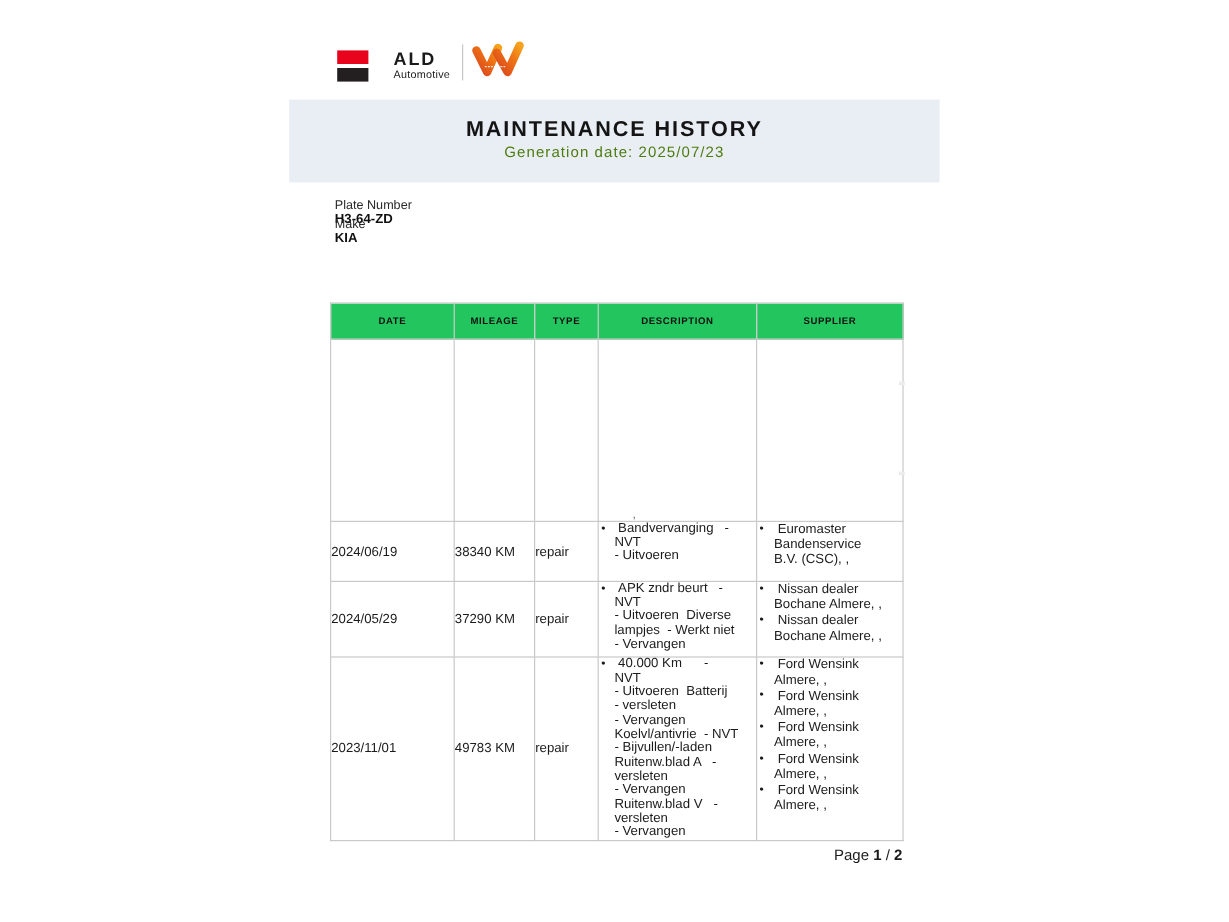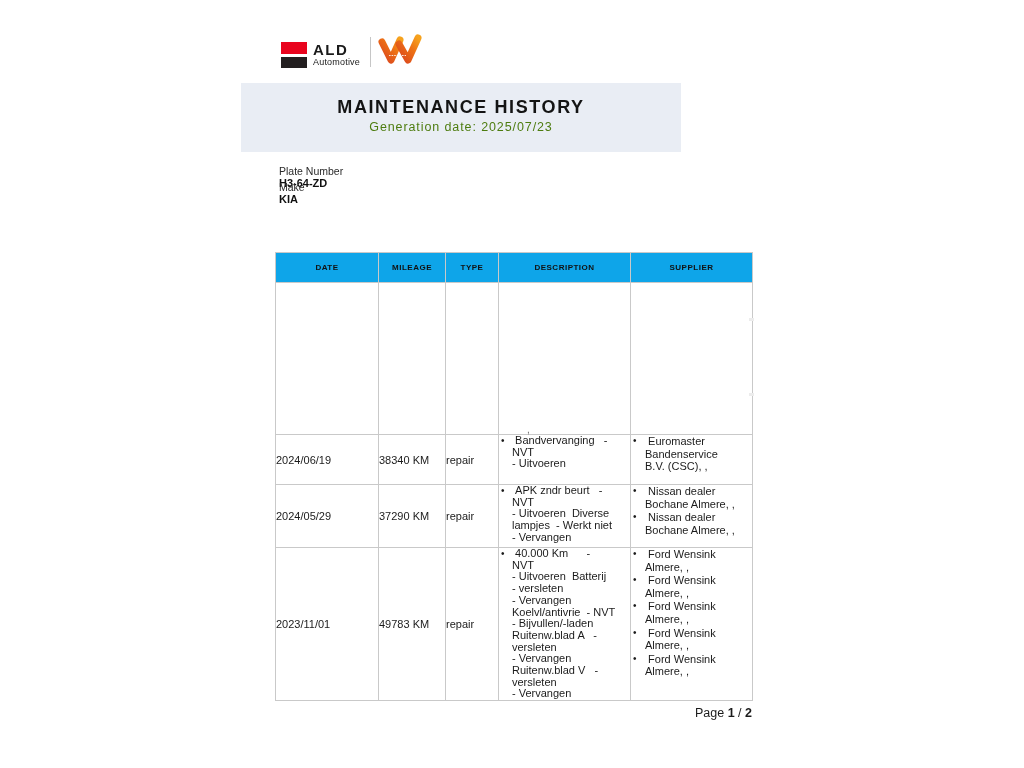--- a/index.html
+++ b/index.html
@@ -12,29 +12,29 @@
     color: #1b1b1b;
   }
 
   
   .logo-area { position: absolute; left: 281px; top: 33px; height: 38px; display: flex; align-items: flex-start; }
   .ald-logo { display: flex; align-items: flex-start; margin-top: 9px; }
   .ald-square {
     width: 26px; height: 26px;
     background: linear-gradient(to bottom, #e9041e 0 45%, #ffffff 45% 57%, #231f20 57% 100%);
   }
-  .ald-text { margin-left: 6px; margin-top: 1px; }
+  .ald-text { margin-left: 21px; margin-top: 1px; }
   .ald-word { font-size: 15px; font-weight: bold; letter-spacing: 1.5px; color: #1a1a1a; line-height: 14px; }
   .ald-sub  { font-size: 9px; color: #1a1a1a; line-height: 10px; letter-spacing: 0.2px; }
   .logo-divider { width: 1px; height: 30px; background: #c6c6c6; margin: 4px 0 0 10px; }
   .w-logo { margin-left: 6px; margin-top: 0; }
 
   
   .banner {
-    position: absolute; left: 241px; top: 83px; width: 440px; height: 69px;
+    position: absolute; left: 241px; top: 83px; width: 542px; height: 69px;
     background: #e9edf4; text-align: center;
   }
   .banner-title {
     margin-top: 14px; font-size: 18px; font-weight: bold;
     letter-spacing: 1.6px; color: #141414;
   }
   .banner-subtitle {
     margin-top: 2px; font-size: 12.5px; letter-spacing: 0.9px; color: #4d7c0f;
   }
 
@@ -46,21 +46,21 @@
 
   
   table.maint {
     position: absolute; left: 275px; top: 252px;
     width: 477px; border-collapse: collapse; table-layout: fixed;
     font-size: 11px; color: #1b1b1b;
   }
   table.maint th, table.maint td { border: 1px solid #c9c9c9; padding: 0; }
   table.maint th {
     height: 29px; font-size: 8px; font-weight: bold; letter-spacing: 0.5px;
-    text-align: center; color: #111; background: #0ea5e9;
+    text-align: center; color: #111; background: #22c55e;
   }
   tr.tr-h152 { height: 152px; }
   tr.tr-h50  { height: 50px; }
   tr.tr-h63  { height: 63px; }
   td.date-cell    { vertical-align: middle; padding-left: 8px; }
   td.mileage-cell { vertical-align: middle; padding-left: 6px; }
   td.type-cell    { vertical-align: middle; padding-left: 5px; }
   td.desc-cell    { vertical-align: top; padding: 1px 2px 1px 6px; position: relative; }
   td.supp-cell    { vertical-align: top; padding: 1px 2px 1px 7px; position: relative; }
 

